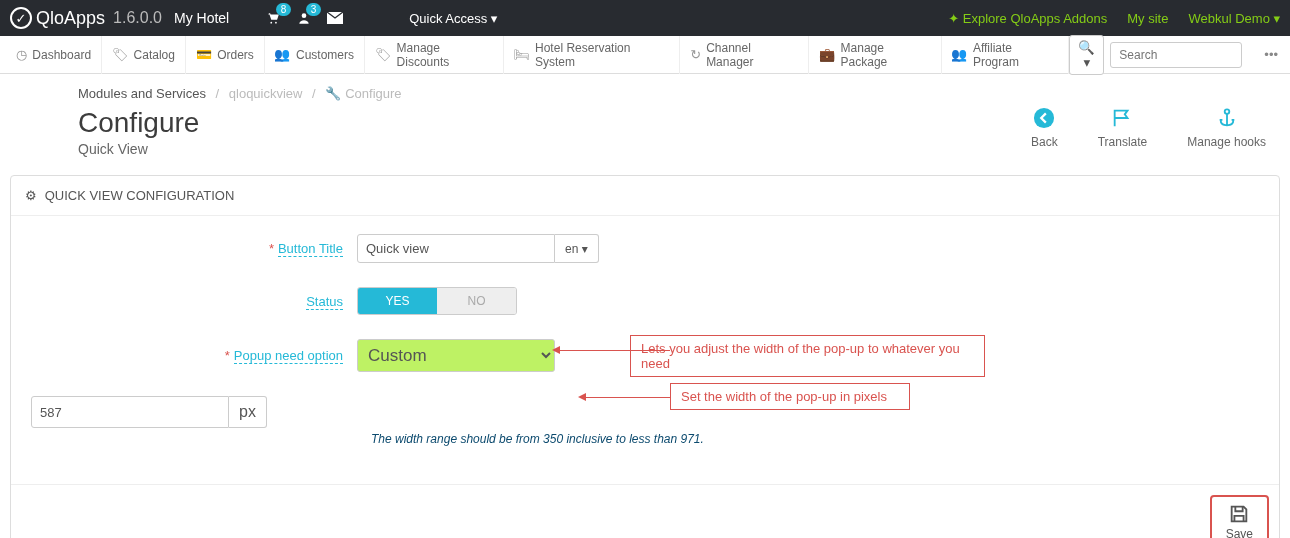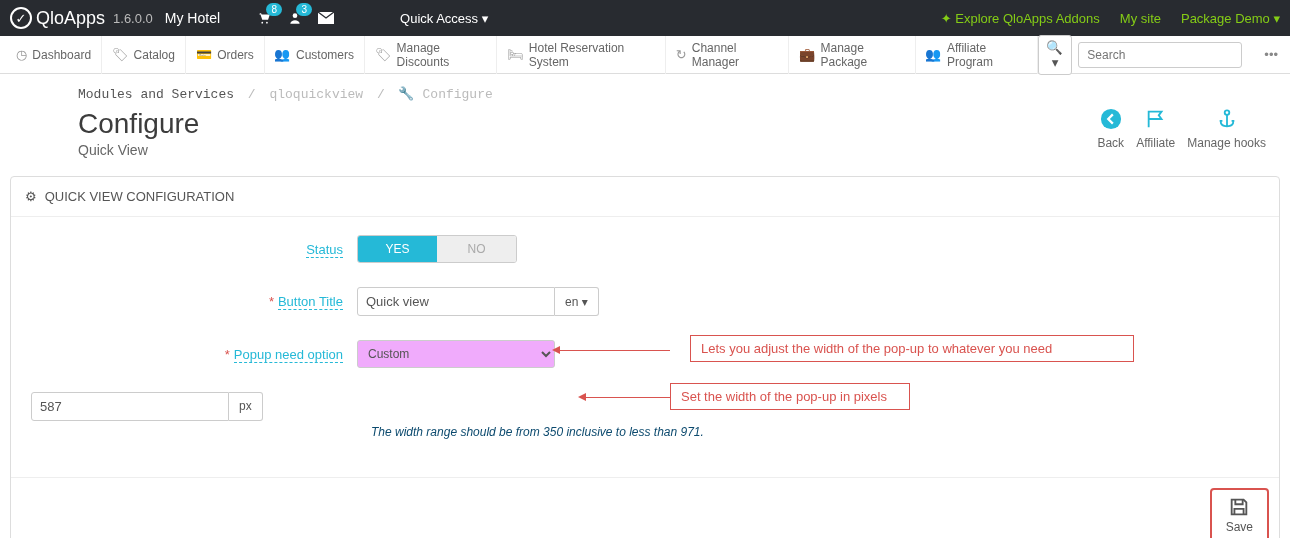--- a/index.html
+++ b/index.html
@@ -1,59 +1,59 @@
 <!DOCTYPE html>
 <html><head>
 <meta charset="utf-8">
 <style>
 * { box-sizing: border-box; margin: 0; padding: 0; }
 body { font-family: "Helvetica Neue", Helvetica, Arial, sans-serif; font-size: 13px; color: #555; background: #fff; width: 1290px; }
 .topbar { background: #282b30; height: 36px; display: flex; align-items: center; color: #fff; padding: 0 10px; }
 .logo { display: flex; align-items: center; font-size: 18px; font-weight: 300; margin-right: 8px; }
 .logo .check-icon { display:inline-flex; width:22px; height:22px; border:2px solid #fff; border-radius:50%; align-items:center; justify-content:center; margin-right:4px; font-size:13px; }
-.version { font-size: 13px; color: #bbb; margin-right: 12px; }
+.version { font-size: 16px; color: #bbb; margin-right: 12px; }
 .hotel-name { color: #fff; font-size: 14px; margin-right: 36px; font-weight:300; }
 .top-icon { position: relative; color: #fff; margin-right: 16px; font-size: 14px; cursor: pointer; }
 .badge { position: absolute; top: -8px; right: -10px; background: #25b9d7; color: #fff; border-radius: 10px; font-size: 10px; padding: 1px 5px; }
 .quick-access { color: #fff; margin-left: 50px; font-size: 13px; cursor:pointer;text-align:right; }
 .topbar-right { margin-left: auto; display: flex; align-items: center; gap: 20px; }
 .topbar-right a { color: #84cc16; text-decoration: none; font-size: 13px; cursor:pointer; }
 .navbar { background: #fff; border-bottom: 1px solid #ddd; height: 38px; display: flex; align-items: center; padding: 0 6px; }
 .nav-item { padding: 0 10px; height: 38px; display: flex; align-items: center; border-right: 1px solid #eee; cursor: pointer; color: #666; font-size: 12px; gap: 5px; }
 .nav-icon { color: #999; font-size: 13px; }
 .search-wrap { margin-left: auto; display: flex; align-items: center; gap: 6px; }
 .search-btn { border: 1px solid #ccc; border-radius: 3px; padding: 4px 8px; cursor: pointer; background:#fff; color:#555; }
-.search-input { border: 1px solid #ccc; border-radius: 3px; padding: 5px 8px; width: 164px; font-size: 12px; }
+.search-input { border: 1px solid #ccc; border-radius: 3px; padding: 5px 8px; width: 132px; font-size: 12px; }
 .dots { margin-left: 10px; color: #888; cursor: pointer; padding: 4px 6px; }
-.breadcrumb { padding: 12px 0 6px 78px; color: #888; font-size: 13px; font-family: Liberation Mono, monospace; }
+.breadcrumb { padding: 12px 0 6px 78px; color: #888; font-size: 13px; }
 .breadcrumb a { color: #555; text-decoration: none; }
 .breadcrumb .sep { margin: 0 6px; color: #bbb; }
 .page-header { display: flex; align-items: flex-start; padding: 0 20px 18px 78px; }
 .page-title { font-size: 28px; color: #3c3c3c; font-weight: 400; }
 .page-subtitle { font-size: 14px; color: #666; margin-top: 2px; }
-.action-buttons { margin-left: auto; display: flex; gap: 12px; margin-right:4px; }
+.action-buttons { margin-left: auto; display: flex; gap: 40px; margin-right:4px; }
 .action-btn { display: flex; flex-direction: column; align-items: center; cursor: pointer; color: #666; font-size: 12px; }
 .action-btn .act-icon { color: #25b9d7; font-size: 20px; margin-bottom: 6px; }
 .panel-wrap { padding: 0 10px; }
 .panel { border: 1px solid #ddd; border-radius: 4px; background: #fff; }
 .panel-heading { padding: 12px 14px; border-bottom: 1px solid #eee; color: #555; font-size: 13px; display:flex; align-items:center; gap:8px; }
 .panel-body { padding: 18px 20px 20px; }
 .form-row { display: flex; align-items: center; margin-bottom: 24px; }
 .form-label { width: 326px; text-align: right; padding-right: 14px; font-size: 13px; }
 .form-label .req { color: #d9534f; margin-right: 4px; }
 .label-text { color: #25b9d7; border-bottom: 1px dashed #25b9d7; cursor: help; }
 .toggle { display: flex; border: 1px solid #ccc; border-radius: 3px; overflow: hidden; width: 160px; }
 .toggle div { flex: 1; text-align: center; padding: 6px 0; font-size: 12px; cursor: pointer; }
 .toggle .yes { background: #25b9d7; color: #fff; }
 .toggle .no { background: #eee; color: #aaa; }
 .input-group { display: flex; align-items: stretch; }
 .text-input { border: 1px solid #ccc; border-radius: 3px; padding: 6px 8px; width: 198px; font-size: 13px; color:#555; }
 .lang-btn { border: 1px solid #ccc; border-left: none; border-radius: 0 3px 3px 0; background: #fff; padding: 6px 10px; cursor: pointer; font-size: 12px; color:#555; }
-.select { border: 1px solid #ccc; border-radius: 3px; padding: 5px 6px; width: 198px; font-size: 12px; background:#f0abfc; color:#555; }
-.suffix { border: 1px solid #ccc; border-left: none; border-radius: 0 3px 3px 0; background: #fff; padding: 6px 10px; font-size: 12px; }
+.select { border: 1px solid #ccc; border-radius: 3px; padding: 5px 6px; width: 198px; font-size: 17px; background:#bef264; color:#555; }
+.suffix { border: 1px solid #ccc; border-left: none; border-radius: 0 3px 3px 0; background: #fff; padding: 6px 10px; font-size: 16px; }
 .help-text { font-style: italic; color: #0c4a6e; font-size: 12px; margin-left: 340px; margin-top: -12px; margin-bottom: 18px; }
 .panel-footer { border-top: 1px solid #eee; padding: 10px 10px 12px; display: flex; justify-content: flex-end; }
 .save-btn { border: 2px solid #d9534f; border-radius: 4px; padding: 6px 14px; cursor: pointer; display: flex; flex-direction: column; align-items: center; color: #555; background: #fff; font-size: 12px; }
 .save-btn .save-icon { font-size: 20px; color: #555; margin-bottom: 2px; }
 .annotation { position: absolute; border: 1.5px solid #d9534f; color: #d9534f; font-size: 13px; padding: 5px 10px; background: transparent; }
 .arrow-line { position: absolute; height: 1px; background: #d9534f; }
 .arrow-head { position: absolute; width: 0; height: 0; border-top: 4px solid transparent; border-bottom: 4px solid transparent; border-right: 8px solid #d9534f; }
 svg { display:block; }
 </style>
 </head>
@@ -86,21 +86,21 @@
         <path d="M0 0h24v18H0z" fill="#fff"></path>
         <path d="M0 0l12 9 12-9" stroke="#282b30" stroke-width="2" fill="none"></path>
       </svg>
   </span>
   <span class="quick-access">
     <span>Quick Access</span> ▾
   </span>
   <div class="topbar-right">
     <a>✦ <span>Explore QloApps Addons</span></a>
     <a>My site</a>
-    <a><span>Package Demo</span> ▾</a>
+    <a><span>Webkul Demo</span> ▾</a>
   </div>
 </div>
 
 <div class="navbar">
   <div class="nav-item">
       <span class="nav-icon">◷</span>
       <span>Dashboard</span>
     </div>
   <div class="nav-item">
       <span class="nav-icon">🏷</span>
@@ -164,21 +164,21 @@
           </svg>
       </span>
       <span>Back</span>
     </div>
     <div class="action-btn">
       <span class="act-icon">
        <svg width="22" height="22" viewBox="0 0 24 24" fill="none" stroke="#25b9d7" stroke-width="2">
             <path d="M4 3v18M4 4h14l-3 4 3 4H4"></path>
           </svg>
       </span>
-      <span>Affiliate</span>
+      <span>Translate</span>
     </div>
     <div class="action-btn">
       <span class="act-icon">
        <svg width="22" height="22" viewBox="0 0 24 24" fill="none" stroke="#25b9d7" stroke-width="2">
             <circle cx="12" cy="5" r="2.5"></circle>
             <path d="M12 7.5v13M5 14c0 4 3 6 7 6s7-2 7-6M4 14h3M17 14h3"></path>
           </svg>
       </span>
       <span>Manage hooks</span>
     </div>
@@ -187,32 +187,32 @@
 
 <div class="panel-wrap">
   <div class="panel">
     <div class="panel-heading">
       <span>⚙</span>
       <span>QUICK VIEW CONFIGURATION</span>
     </div>
     <div class="panel-body">
 
       <div class="form-row">
+        <div class="form-label"><span class="req">*</span><span class="label-text">Button Title</span></div>
+        <div class="input-group">
+          <input class="text-input" style="border-radius: 3px 0px 0px 3px;" value="Quick view">
+          <button class="lang-btn"><span>en</span> ▾</button>
+        </div>
+      </div>
+
+      <div class="form-row">
         <div class="form-label"><span class="label-text">Status</span></div>
         <div class="toggle">
           <div class="yes">YES</div>
           <div class="no">NO</div>
-        </div>
-      </div>
-
-      <div class="form-row">
-        <div class="form-label"><span class="req">*</span><span class="label-text">Button Title</span></div>
-        <div class="input-group">
-          <input class="text-input" style="border-radius: 3px 0px 0px 3px;" value="Quick view">
-          <button class="lang-btn"><span>en</span> ▾</button>
         </div>
       </div>
 
       <div class="form-row" style="position:relative">
         <div class="form-label"><span class="req">*</span><span class="label-text">Popup need option</span></div>
         <select class="select">
           <option>Custom</option>
         </select>
       </div>
 
@@ -231,21 +231,21 @@
               <path d="M4 4h13l3 3v13H4z"></path>
               <path d="M8 4v5h8V4M7 20v-6h10v6"></path>
             </svg>
         </span>
         <span>Save</span>
       </div>
     </div>
   </div>
 </div>
 
-<div class="annotation" style="left:690px; top:335px; width:444px;">
+<div class="annotation" style="left:630px; top:335px; width:355px;">
   <span>Lets you adjust the width of the pop-up to whatever you need</span>
 </div>
 <div class="arrow-line" style="left:560px; top:350px; width:110px;"></div>
 <div class="arrow-head" style="left:552px; top:346px;"></div>
 
 <div class="annotation" style="left:670px; top:383px; width:240px;">
   <span>Set the width of the pop-up in pixels</span>
 </div>
 <div class="arrow-line" style="left:586px; top:397px; width:84px;"></div>
 <div class="arrow-head" style="left:578px; top:393px;"></div>

